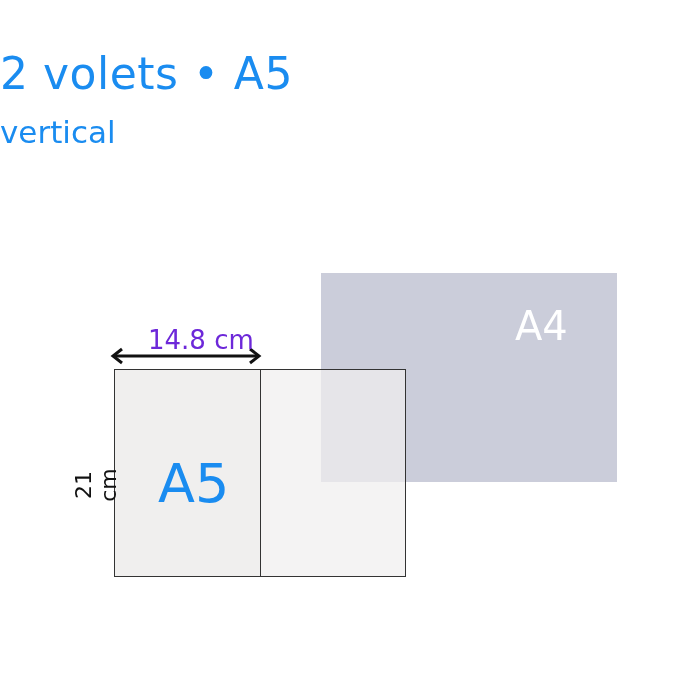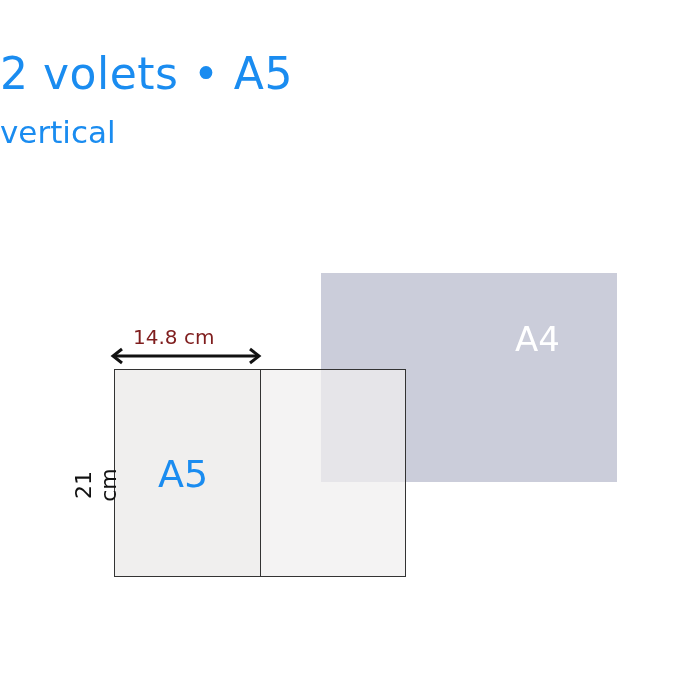--- a/index.html
+++ b/index.html
@@ -1,25 +1,25 @@
 <!DOCTYPE html>
 <html><head>
 <meta charset="utf-8">
 <style>
   html, body { margin:0; padding:0; background:#ffffff; }
   body { width:700px; height:700px; position:relative; overflow:hidden; font-family:"DejaVu Sans", sans-serif; }
   .title { position:absolute; left:0; width:700px; text-align:left; color:#1a8cf0; }
   .t1 { top:48px; font-size:44px; font-weight:500; letter-spacing:0.5px; }
   .t2 { top:114px; font-size:31px; font-weight:500; }
   .a4 { position:absolute; left:321px; top:273px; width:296px; height:209px; background:#cbcdda; }
-  .a4-label { position:absolute; left:515px; top:319px; font-size:34px; color:#ffffff; }
+  .a4-label { position:absolute; left:515px; top:303px; font-size:40px; color:#ffffff; }
   .a5 { position:absolute; left:114px; top:369px; width:290px; height:206px; border:1.5px solid #333; background:rgba(240,239,238,0.72); }
   .panel-left { position:absolute; left:0; top:0; width:145px; height:206px; background:#f0efee; border-right:1.5px solid #333; }
-  .a5-label { position:absolute; left:158px; top:452px; font-size:38px; color:#1a8cf0; }
-  .width-label { position:absolute; left:133px; top:325px; font-size:20px; color:#7f1d1d; }
+  .a5-label { position:absolute; left:158px; top:452px; font-size:54px; color:#1a8cf0; }
+  .width-label { position:absolute; left:148px; top:325px; font-size:26px; color:#6d28d9; }
   .height-label { position:absolute; left:66px; top:460px; font-size:22px; color:#111; transform:rotate(-90deg); transform-origin:center; width:60px; text-align:center; }
   svg.arrow { position:absolute; left:108px; top:346px; }
 </style>
 </head>
 <body>
 
 <div class="title t1">2 volets • A5</div>
 <div class="title t2">vertical</div>
 
 <div class="a4"></div>

